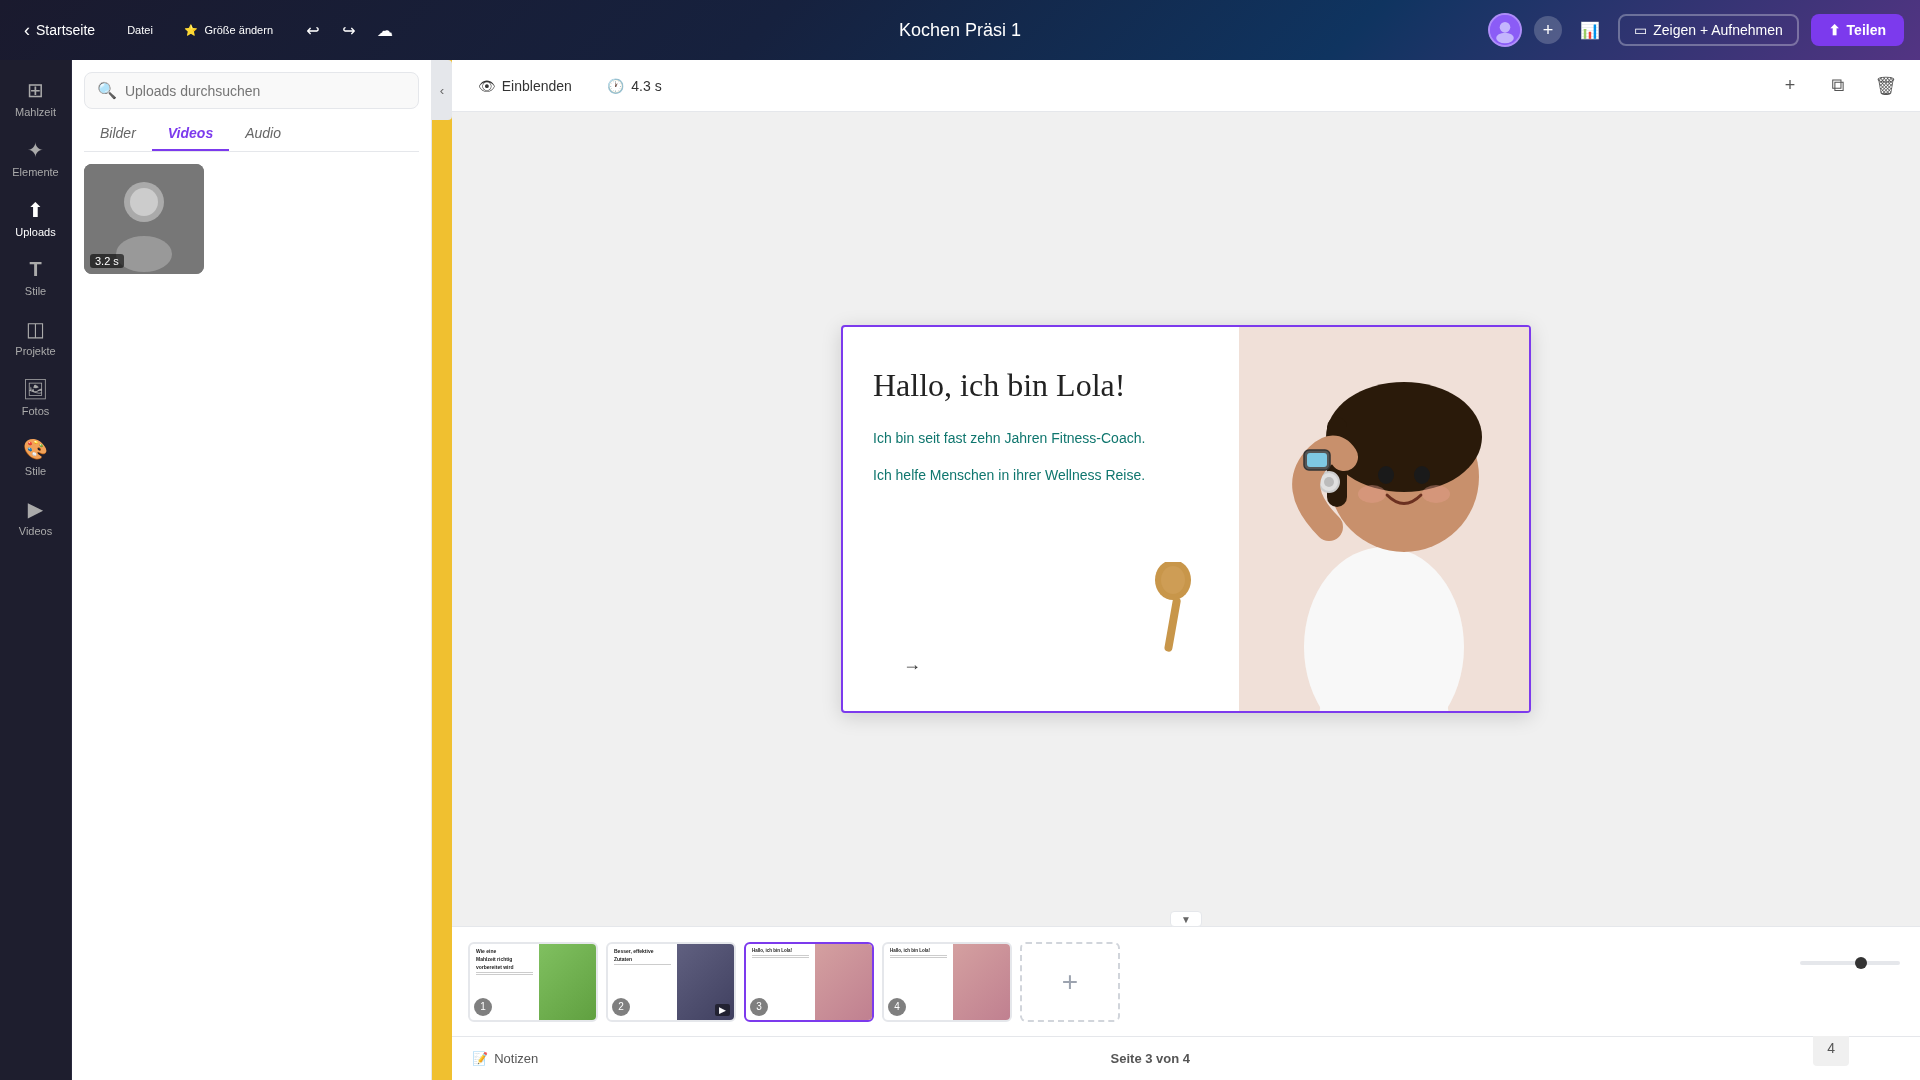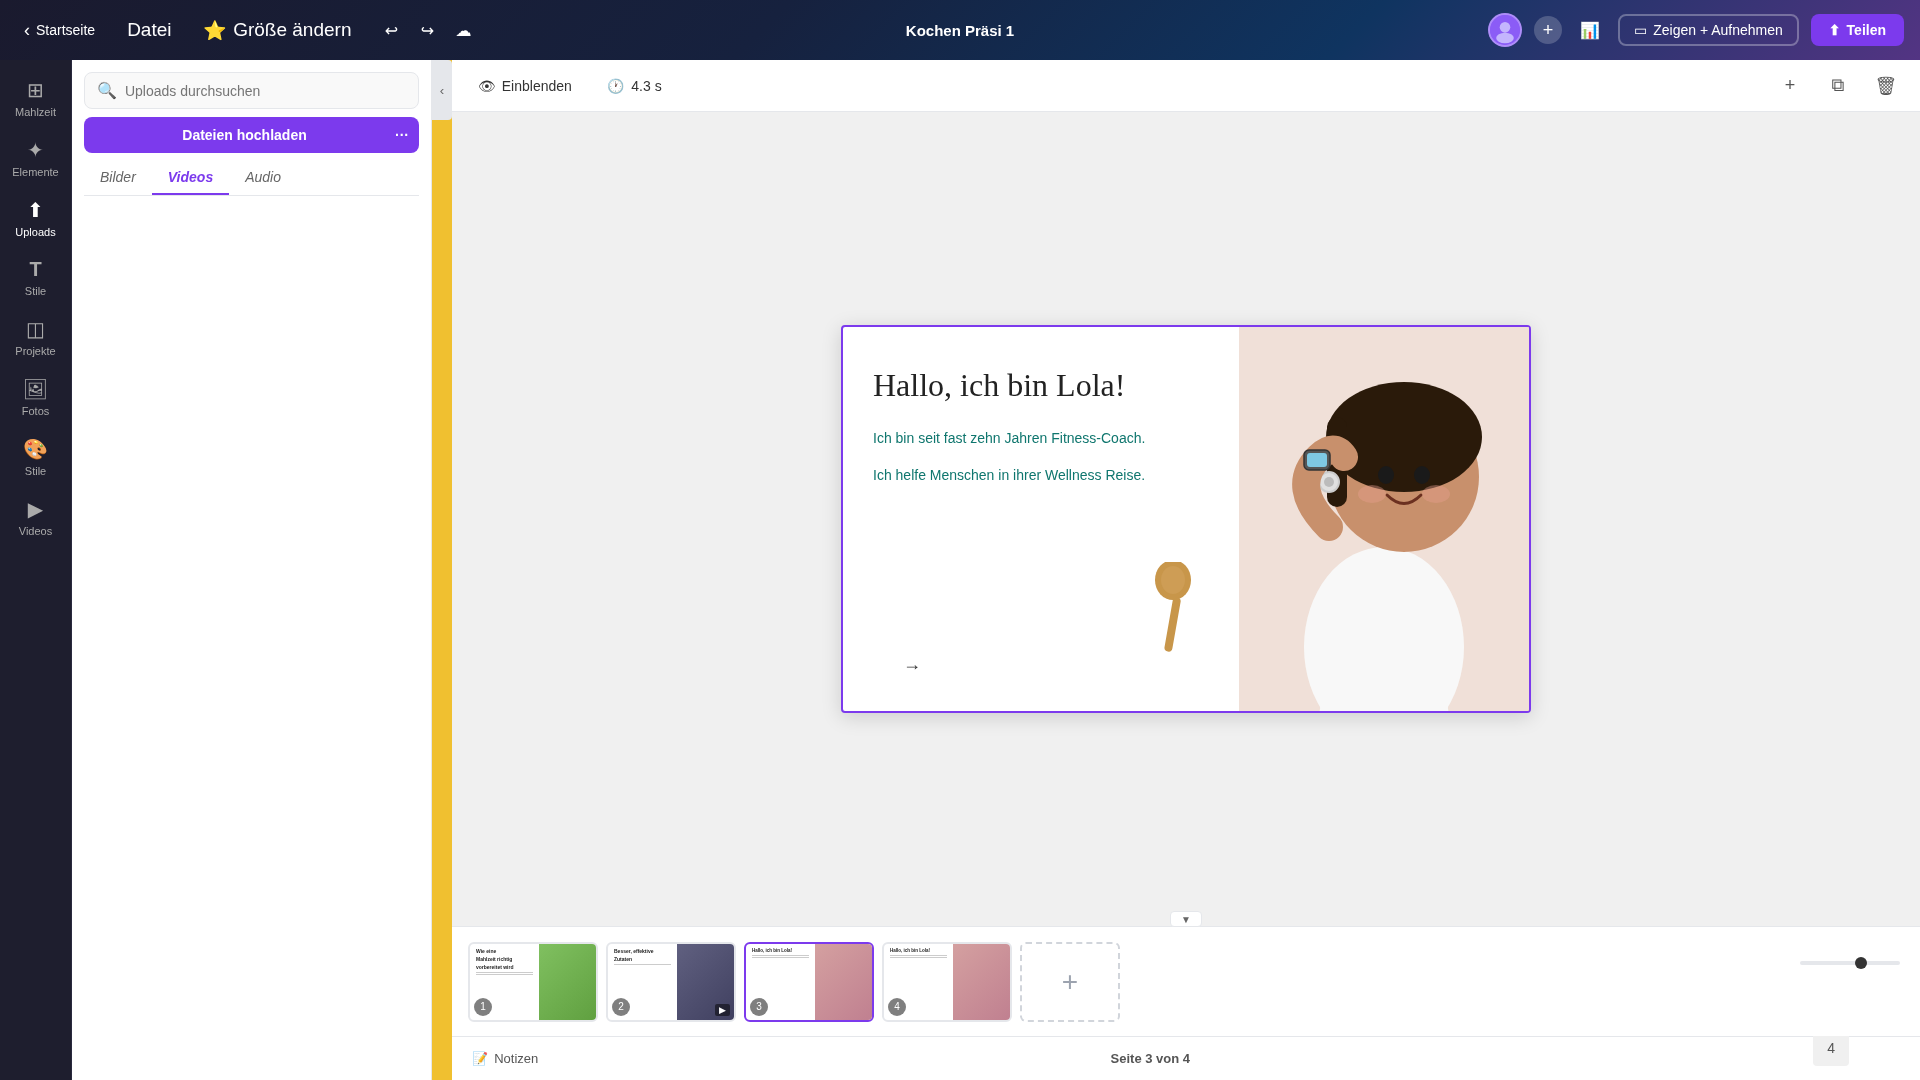--- a/index.html
+++ b/index.html
@@ -10,25 +10,25 @@
       height: 60px;
       background: linear-gradient(135deg, #1a1a2e 0%, #16213e 40%, #0f3460 70%, #533483 100%);
       display: flex;
       align-items: center;
       padding: 0 16px;
       gap: 16px;
       position: relative;
       z-index: 10;
     }
     .topbar-left { display: flex; align-items: center; gap: 16px; flex: 1; }
-    .topbar-center { position: absolute; left: 50%; transform: translateX(-50%); color: white; font-size: 15px; font-weight: 700; }
+    .topbar-center { position: absolute; left: 50%; transform: translateX(-50%); color: white; font-size: 18px; font-weight: 400; }
     .topbar-right { display: flex; align-items: center; gap: 12px; margin-left: auto; }
 
     .nav-btn {
-      background: none; border: none; color: white; font-size: 19px; cursor: pointer;
+      background: none; border: none; color: white; font-size: 11px; cursor: pointer;
       display: flex; align-items: center; gap: 6px; padding: 4px 8px; border-radius: 4px;
     }
     .home-btn { display: flex; align-items: center; gap: 6px; color: white; font-size: 14px; cursor: pointer; }
 
     .undo-redo { display: flex; gap: 4px; }
     .icon-btn {
       background: none; border: none; color: white; cursor: pointer;
       width: 32px; height: 32px; display: flex; align-items: center; justify-content: center;
       border-radius: 4px; font-size: 16px;
     }
@@ -467,33 +467,42 @@
     </div>
   </div>
 
   <div class="left-panel">
     <div class="search-bar">
       <div class="search-input-wrap">
         <span style="color:#999;">🔍</span>
         <input type="text" placeholder="Uploads durchsuchen" style="">
       </div>
     </div>
-    <button class="upload-btn">
-      <span class="upload-btn-text">Dateien hochladen</span>
-      <span>···</span>
-    </button>
     <div class="media-tabs">
       <div class="media-tab">
         <span>Bilder</span>
       </div>
       <div class="media-tab active">
         <span>Videos</span>
       </div>
       <div class="media-tab">
         <span>Audio</span>
+      </div>
+    </div>
+    <div class="media-grid">
+      <div class="video-thumb">
+        <div class="video-thumb-inner">
+          <svg width="120" height="110">
+            <rect width="120" height="110" fill="#777"></rect>
+            <circle cx="60" cy="38" r="20" fill="#aaa"></circle>
+            <ellipse cx="60" cy="90" rx="28" ry="18" fill="#999"></ellipse>
+            <circle cx="60" cy="38" r="14" fill="#ccc"></circle>
+          </svg>
+        </div>
+        <div class="video-duration">3.2 s</div>
       </div>
     </div>
   </div>
 
   <button class="collapse-btn">
     <span>‹</span>
   </button>
 
   <div class="canvas-area">
 

